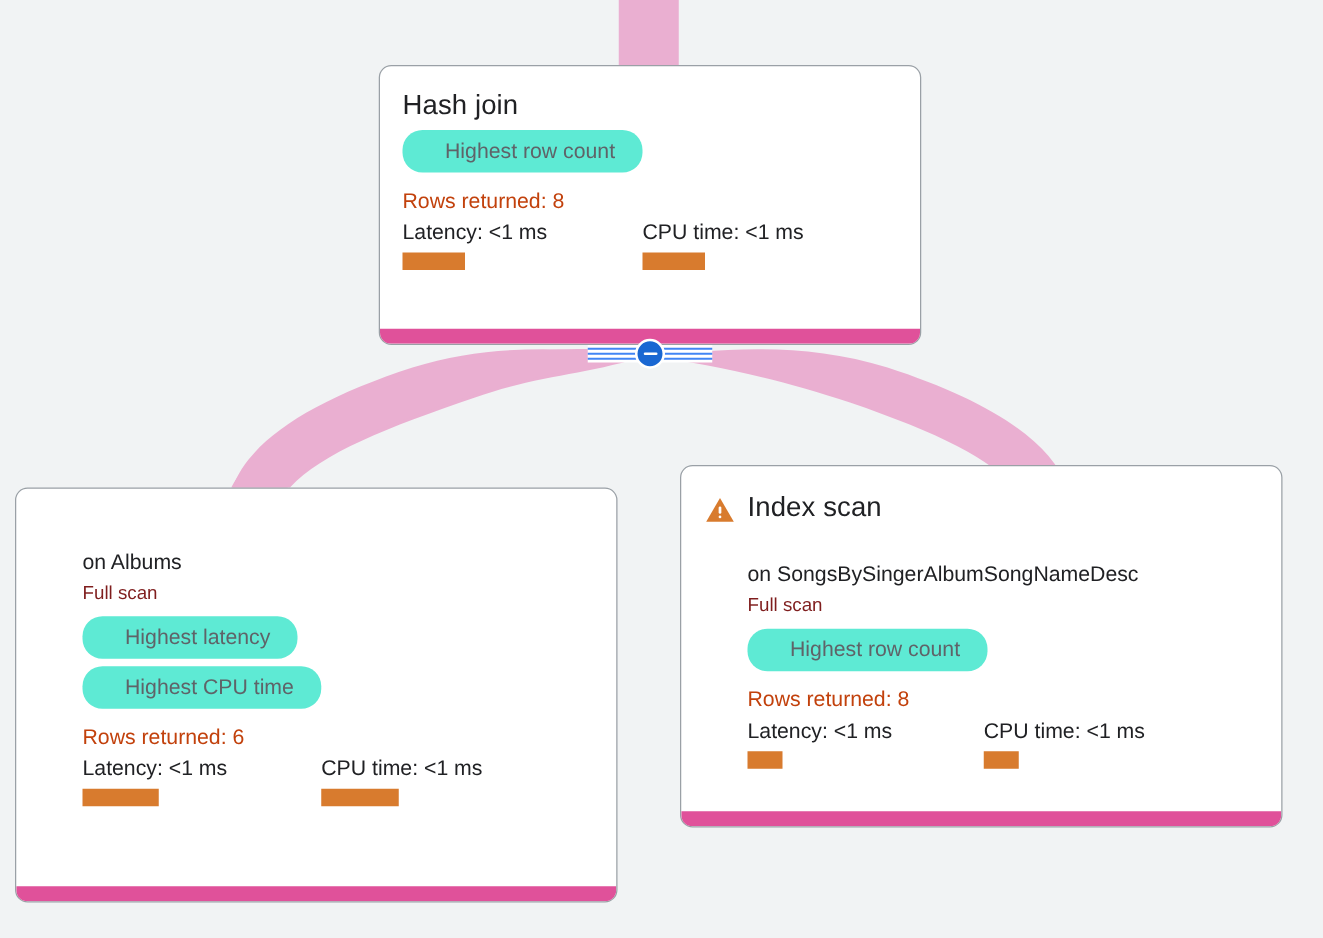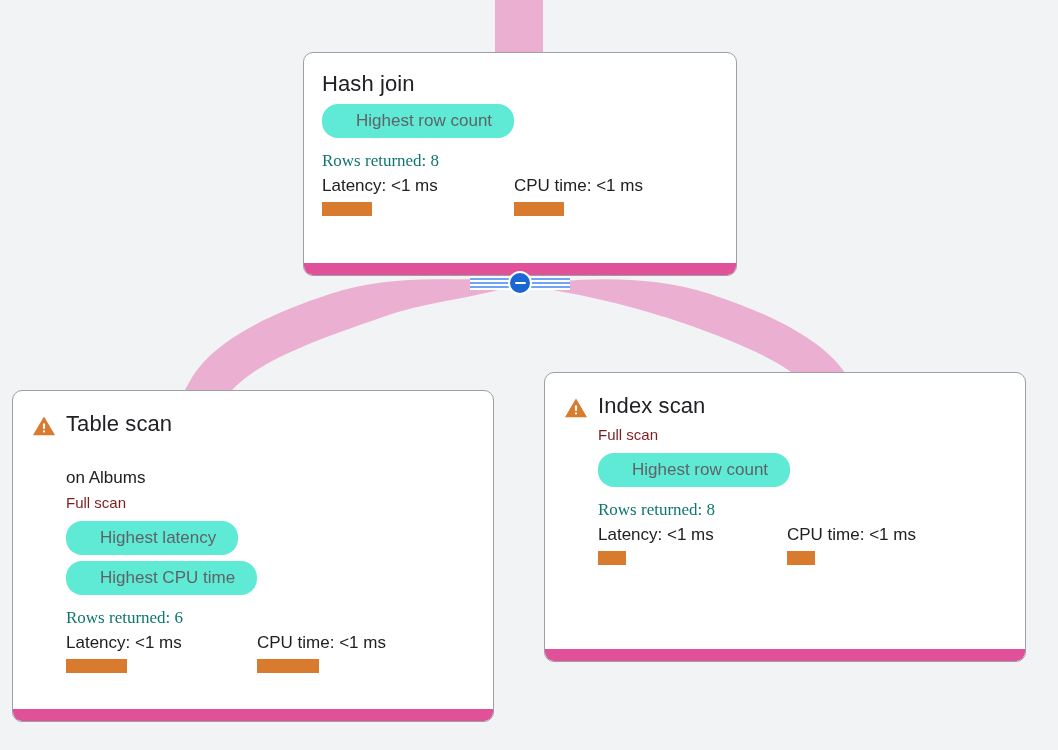--- a/index.html
+++ b/index.html
@@ -139,23 +139,22 @@
     font-size: 17px;
     line-height: 21px;
     padding: 6px 22px 7px 34px;
     margin-bottom: 6px;
   }
 
   
   .rows-returned {
     font-size: 17px;
     line-height: 22px;
-    color: #0f766e;
+    color: #c2410c;
     margin-top: 6px;
-    font-family: Liberation Serif, serif;
   }
 
   .metrics {
     display: flex;
     margin-top: 3px;
   }
   .metric {
     display: flex;
     flex-direction: column;
   }
@@ -287,30 +286,20 @@
       <line x1="0" y1="12" x2="100" y2="12" stroke="#4285f4" stroke-width="1.6"></line>
       <line x1="0" y1="16" x2="100" y2="16" stroke="#4285f4" stroke-width="1.6"></line>
     </svg>
     <div class="toggle-knob">
       <span class="minus"></span>
     </div>
   </div>
 
   <div class="node-card" id="node-table-scan">
     <div class="node-inner">
-      <div class="node-head">
-        <span class="warn-icon">
-          <svg width="26" height="26" viewBox="0 0 24 24" xmlns="http://www.w3.org/2000/svg">
-            <path d="M12 3.2 L22.2 20.6 H1.8 Z" fill="#d87b2e"></path>
-            <rect x="11" y="9.4" width="2" height="5.4" rx="1" fill="#ffffff"></rect>
-            <rect x="11" y="16" width="2" height="2.1" rx="1" fill="#ffffff"></rect>
-          </svg>
-        </span>
-        <div class="node-title">Table scan</div>
-      </div>
       <div class="node-body indented">
         <div class="node-subtitle">on Albums</div>
         <div class="node-scantype">Full scan</div>
         <div class="chip-row">
           <span class="chip">Highest latency</span><br>
           <span class="chip">Highest CPU time</span>
         </div>
         <div class="rows-returned">Rows returned: 6</div>
         <div class="metrics">
           <div class="metric" style="width:191px">
@@ -333,20 +322,21 @@
         <span class="warn-icon">
           <svg width="26" height="26" viewBox="0 0 24 24" xmlns="http://www.w3.org/2000/svg">
             <path d="M12 3.2 L22.2 20.6 H1.8 Z" fill="#d87b2e"></path>
             <rect x="11" y="9.4" width="2" height="5.4" rx="1" fill="#ffffff"></rect>
             <rect x="11" y="16" width="2" height="2.1" rx="1" fill="#ffffff"></rect>
           </svg>
         </span>
         <div class="node-title">Index scan</div>
       </div>
       <div class="node-body indented">
+        <div class="node-subtitle">on SongsBySingerAlbumSongNameDesc</div>
         <div class="node-scantype">Full scan</div>
         <div class="chip-row">
           <span class="chip">Highest row count</span>
         </div>
         <div class="rows-returned">Rows returned: 8</div>
         <div class="metrics">
           <div class="metric" style="width:189px">
             <span class="metric-label">Latency: &lt;1 ms</span>
             <span class="metric-bar" style="width:28px"></span>
           </div>

